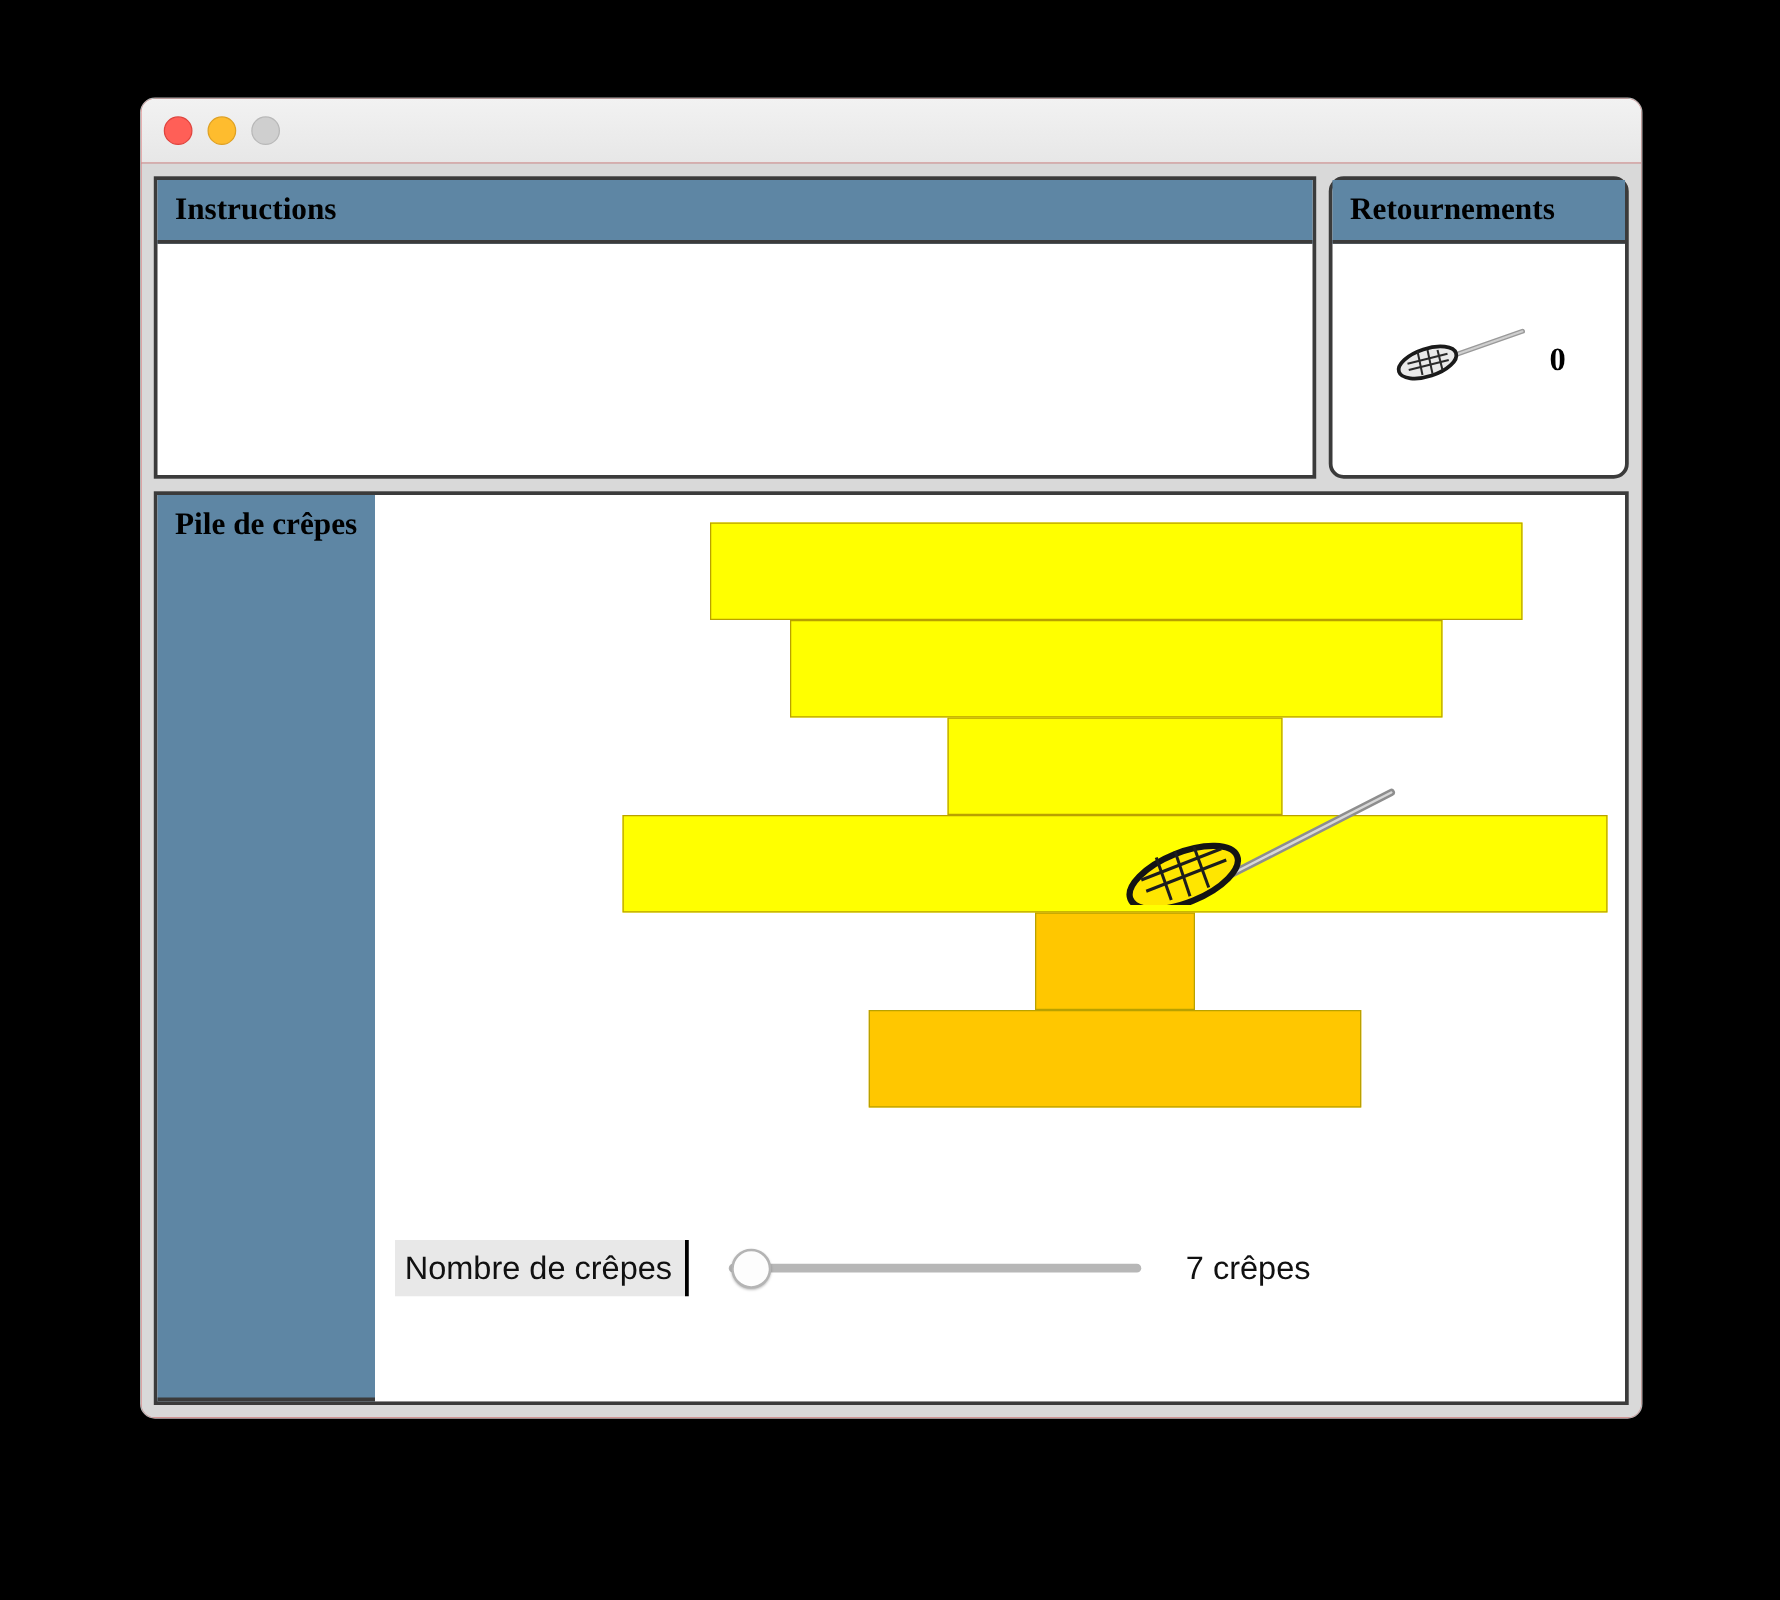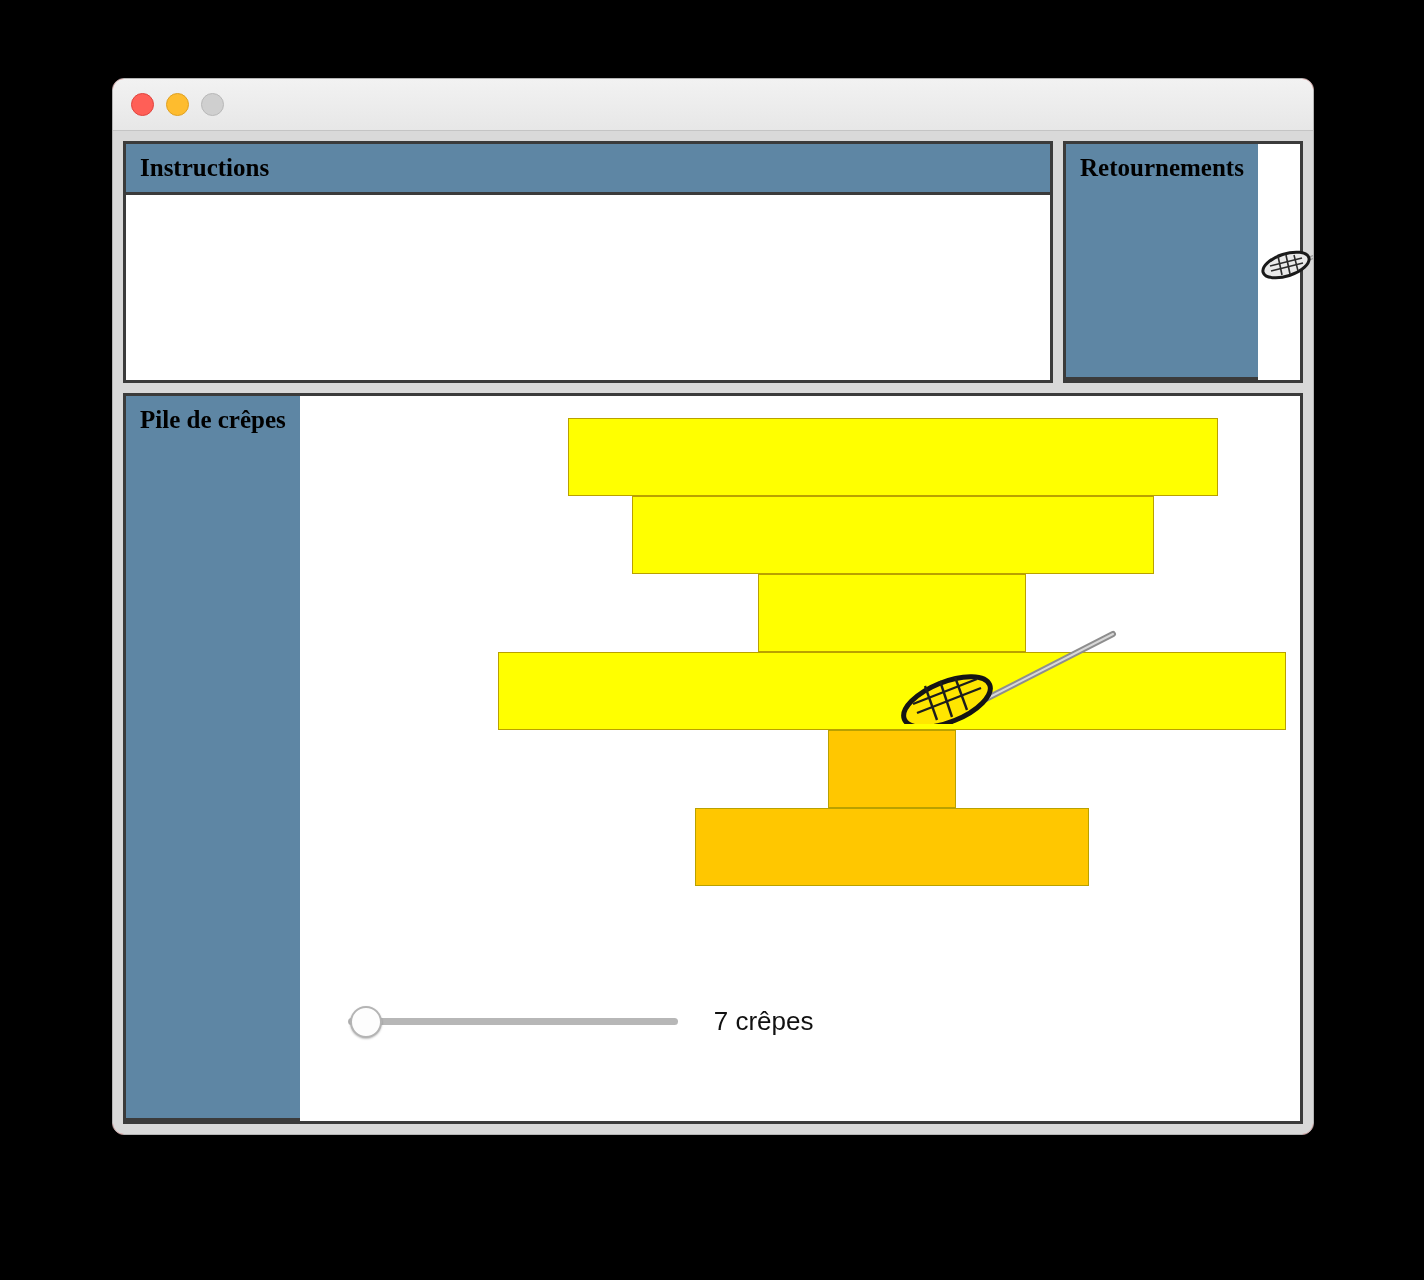--- a/index.html
+++ b/index.html
@@ -89,21 +89,22 @@
     font-family: "Liberation Serif", serif;
     font-size: 25px;
     line-height: 1.33;
     color: #000;
   }
 
   #flips-panel {
     width: 240px;
     flex: 0 0 240px;
     display: flex;
-    flex-direction: row;
+    flex-direction: column;
+    border-radius: 12px;
   }
   #flips-body {
     flex: 1 1 auto;
     display: flex;
     align-items: center;
     justify-content: center;
     gap: 16px;
   }
   #flips-count {
     font-family: "Liberation Serif", serif;
@@ -260,20 +261,21 @@
               <line x1="28" y1="80" x2="92" y2="55"></line>
               <line x1="32" y1="89" x2="96" y2="64"></line>
               <line x1="40" y1="62" x2="52" y2="96"></line>
               <line x1="55" y1="57" x2="67" y2="93"></line>
               <line x1="70" y1="53" x2="82" y2="86"></line>
             </g>
           </svg>
         </div>
 
         <div id="controls">
+          <div id="slider-label">Nombre de crêpes</div>
           <div id="slider-wrap">
             <div id="slider-track"></div>
             <div id="slider-thumb" style="left: 2px;"></div>
           </div>
           <div id="slider-value">7 crêpes</div>
         </div>
 
       </div>
     </div>
 

